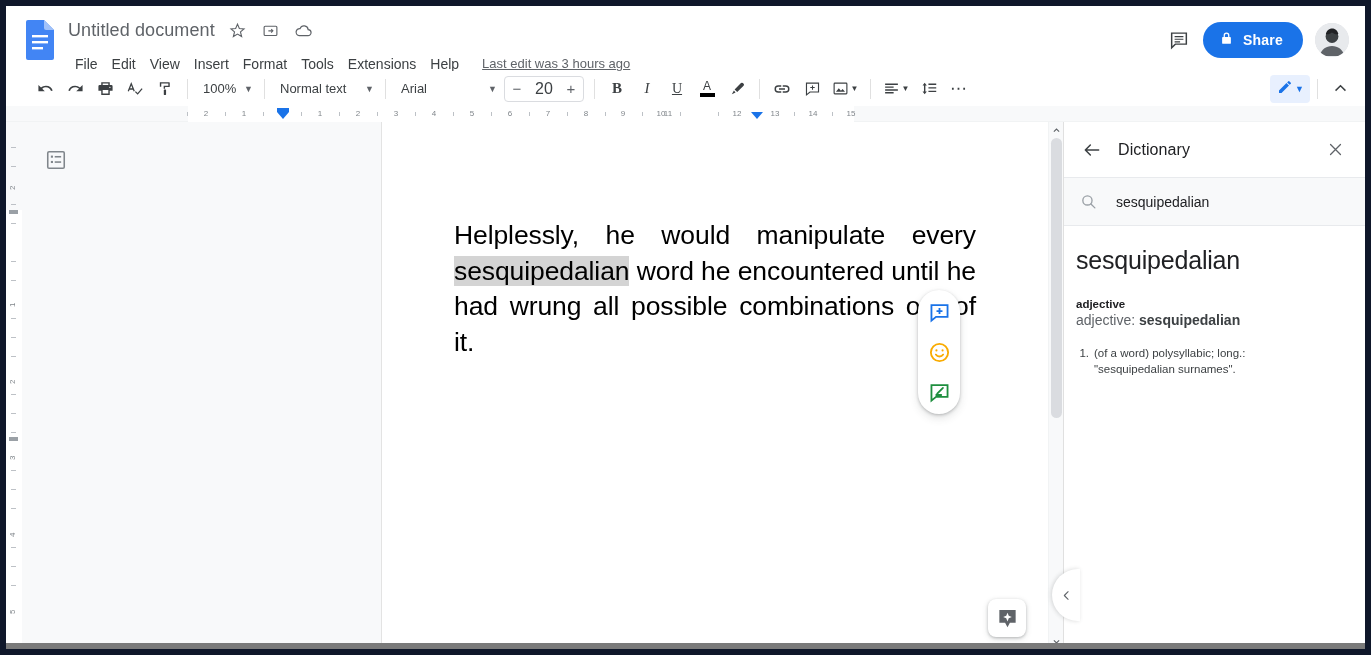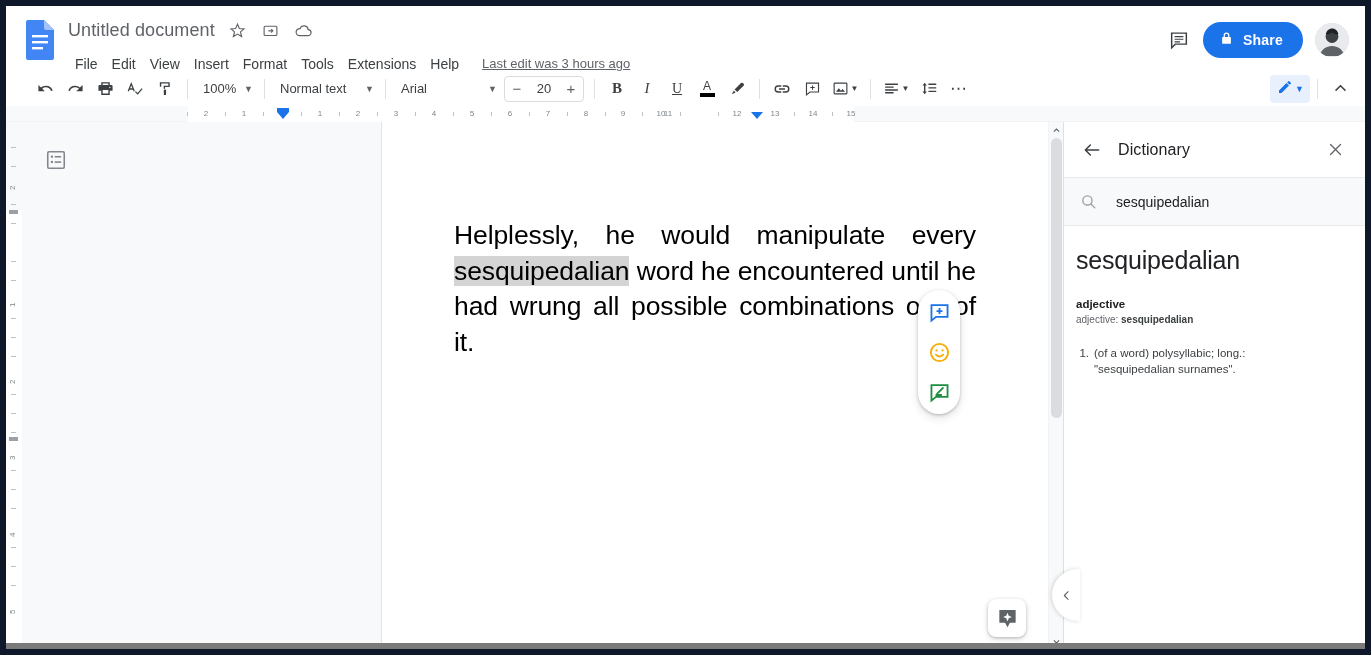--- a/index.html
+++ b/index.html
@@ -105,21 +105,21 @@
     display: flex; align-items: center;
     border: 1px solid #dadce0; border-radius: 4px;
     height: 26px; margin: 0 3px;
   }
   .fs-btn {
     width: 24px; height: 24px; display: flex;
     align-items: center; justify-content: center;
     color: #5f6368; font-size: 15px; line-height: 1;
   }
   .fs-val {
-    width: 30px; text-align: center; font-size: 13px; color: #3c4043;
+    width: 30px; text-align: center; font-size: 16px; color: #3c4043;
   }
   .pencil-chip {
     display: flex; align-items: center; gap: 2px;
     background: #e8f0fe; border-radius: 4px;
     height: 28px; padding: 0 6px 0 7px; margin-left: 4px;
     color: #1a73e8;
   }
   .tb-right { margin-left: auto; display: flex; align-items: center; }
 
   
@@ -305,21 +305,21 @@
     flex: 1 1 auto; border: none; outline: none; background: transparent;
     font-size: 14px; color: #202124; margin-left: 16px;
     font-family: "Liberation Sans", sans-serif;
   }
   .sp-body { flex: 1 1 auto; padding: 18px 14px 0 12px; overflow: hidden; }
   .entry-word {
     font-size: 25px; color: #202124; font-weight: normal;
     letter-spacing: -.2px; line-height: 32px;
   }
   .pos { font-size: 11.5px; color: #202124; font-weight: bold; margin-top: 20px; line-height: 16px; }
-  .pos-sub { font-size: 10px; color: #5f6368; line-height: 16px; }
+  .pos-sub { font-size: 14px; color: #5f6368; line-height: 16px; }
   .pos-sub b { color: #3c4043; }
   .sense-list { margin-top: 18px; padding-left: 2px; }
   .sense {
     display: flex; font-size: 11.5px; color: #3c4043; line-height: 15.5px;
   }
   .sense .num { flex: 0 0 16px; text-align: right; padding-right: 5px; color: #3c4043; }
   .sense .txt { flex: 1 1 auto; }
   .sense .example { display: block; }
 
   

